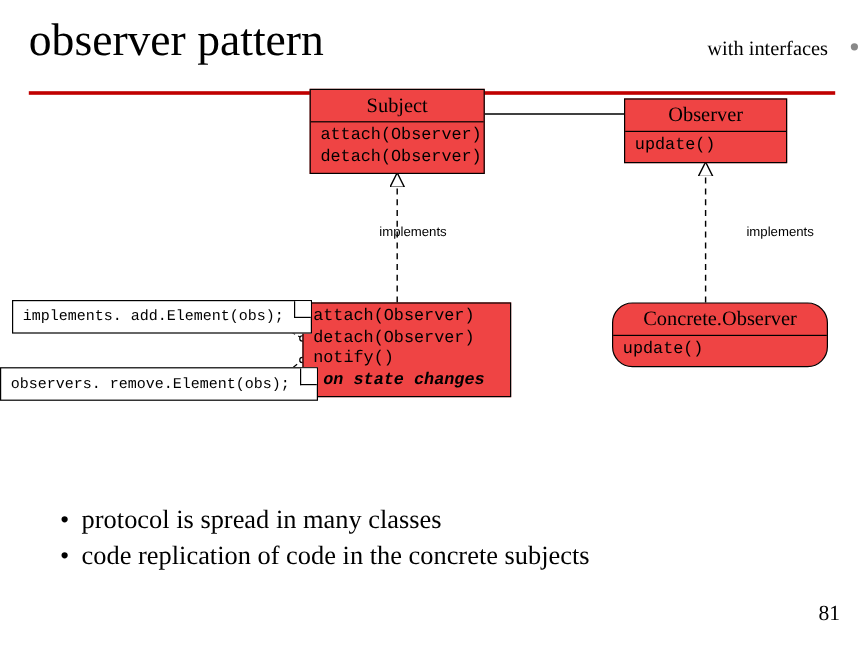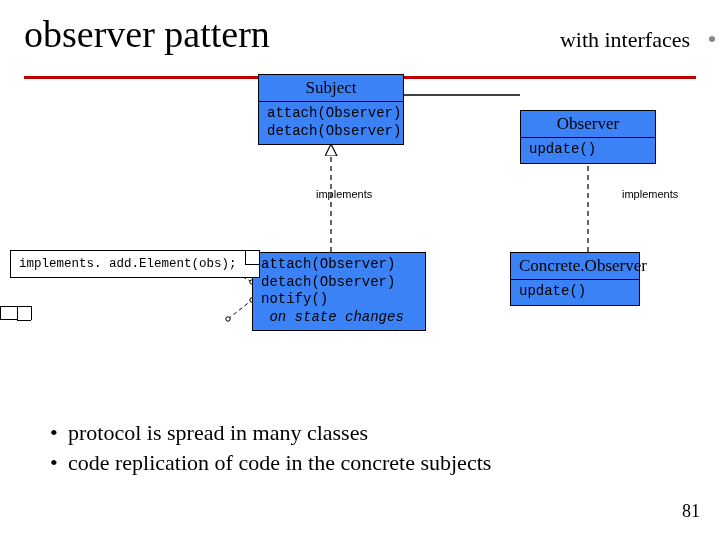--- a/index.html
+++ b/index.html
@@ -1,31 +1,31 @@
 <!DOCTYPE html>
 <html><head>
 <meta charset="utf-8">
 <style>
   * { box-sizing: border-box; margin: 0; padding: 0; }
   html, body { width: 720px; height: 540px; font-family: Georgia, 'Times New Roman', serif; background: #fff; position: relative; }
   .slide { width: 720px; height: 540px; position: relative; padding: 12px 24px 20px 24px; }
 
   .title-row { display: flex; align-items: baseline; justify-content: space-between; margin-bottom: 20px; }
   .title { font-size: 38px; font-weight: 400; }
-  .subtitle { font-size: 22px; font-weight: 400; margin-right: 6px; }
+  .subtitle { font-size: 17px; font-weight: 400; margin-right: 6px; }
   .hr { height: 3px; background: #c00000; width: 100%; }
   .side-dot { position: absolute; right: 5px; top: 36px; width: 6px; height: 6px; border-radius: 50%; background: #888; }
 
   .diagram { position: absolute; left: 0; top: 72px; width: 720px; height: 330px; }
 
   
-  .uml { position: absolute; border: 1.5px solid #000; background: #3b82f6; }
+  .uml { position: absolute; border: 1.5px solid #000; background: #ef4444; }
   .uml .hdr { text-align: center; font-size: 17px; border-bottom: 1.5px solid #000; padding: 3px 8px; }
   .uml .body { font-family: 'Courier New', monospace; font-size: 14px; padding: 3px 8px 4px 8px; line-height: 1.25; white-space: pre; }
-  .uml .body .it-mono { font-style: italic; font-family: 'Courier New', monospace; }
+  .uml .body .it-mono { font-style: italic; font-family: 'Courier New', monospace; font-weight: bold; }
 
   .note { position: absolute; border: 1.5px solid #000; background: #fff; font-family: 'Courier New', monospace; font-size: 12.5px; padding: 6px 22px 6px 8px; }
   .note .fold { position: absolute; right: 0; top: 0; width: 14px; height: 14px; border-left: 1.5px solid #000; border-bottom: 1.5px solid #000; background: #fff; }
 
   .lbl { position: absolute; font-size: 11px; font-family: Verdana, sans-serif; color: #000; margin-left: 32px; }
 
   svg.lines { position: absolute; left: 0; top: 0; width: 720px; height: 330px; }
 
   .bullets { position: absolute; left: 50px; top: 418px; font-size: 22px; line-height: 1.35; }
   .bullets .row { display: flex; }
@@ -67,42 +67,43 @@
       <line x1="218" y1="191" x2="252" y2="210" stroke="#000" stroke-width="1" stroke-dasharray="4,3" marker-start="url(#circ)" marker-end="url(#circ)"></line>
       <line x1="228" y1="247" x2="252" y2="228" stroke="#000" stroke-width="1" stroke-dasharray="4,3" marker-start="url(#circ)" marker-end="url(#circ)"></line>
     </svg>
 
     <div class="uml" style="left:258px; top:2px; width:146px;">
       <div class="hdr">Subject</div>
       <div class="body"><span>attach(Observer)</span>
 <span>detach(Observer)</span></div>
     </div>
 
-    <div class="uml" style="left:520px; top:10px; width:136px;margin-top:28px;">
+    <div class="uml" style="left:520px; top:10px; width:136px;">
       <div class="hdr">Observer</div>
       <div class="body"><span>update()</span></div>
     </div>
 
     <div class="uml" style="left:252px; top:180px; width:174px;">
       <div class="body"><span>attach(Observer)</span>
 <span>detach(Observer)</span>
 <span>notify()</span>
  <span class="it-mono">on state changes</span></div>
     </div>
 
-    <div class="uml" style="left:510px; top:180px; width:130px;">
+    <div class="uml" style="left:510px; top:180px; width:180px;border-radius:17px;">
       <div class="hdr">Concrete.Observer</div>
       <div class="body"><span>update()</span></div>
     </div>
 
     <div class="note" style="left:10px; top:178px;">
       <span>implements. add.Element(obs);</span>
       <div class="fold"></div>
     </div>
     <div class="note" style="left:0px; top:234px;">
+      <span>observers. remove.Element(obs);</span>
       <div class="fold"></div>
     </div>
 
     <div class="lbl" style="left:284px; top:116px;">implements</div>
     <div class="lbl" style="left:590px; top:116px;">implements</div>
 
   </div>
 
   <div class="bullets">
     <div class="row">

